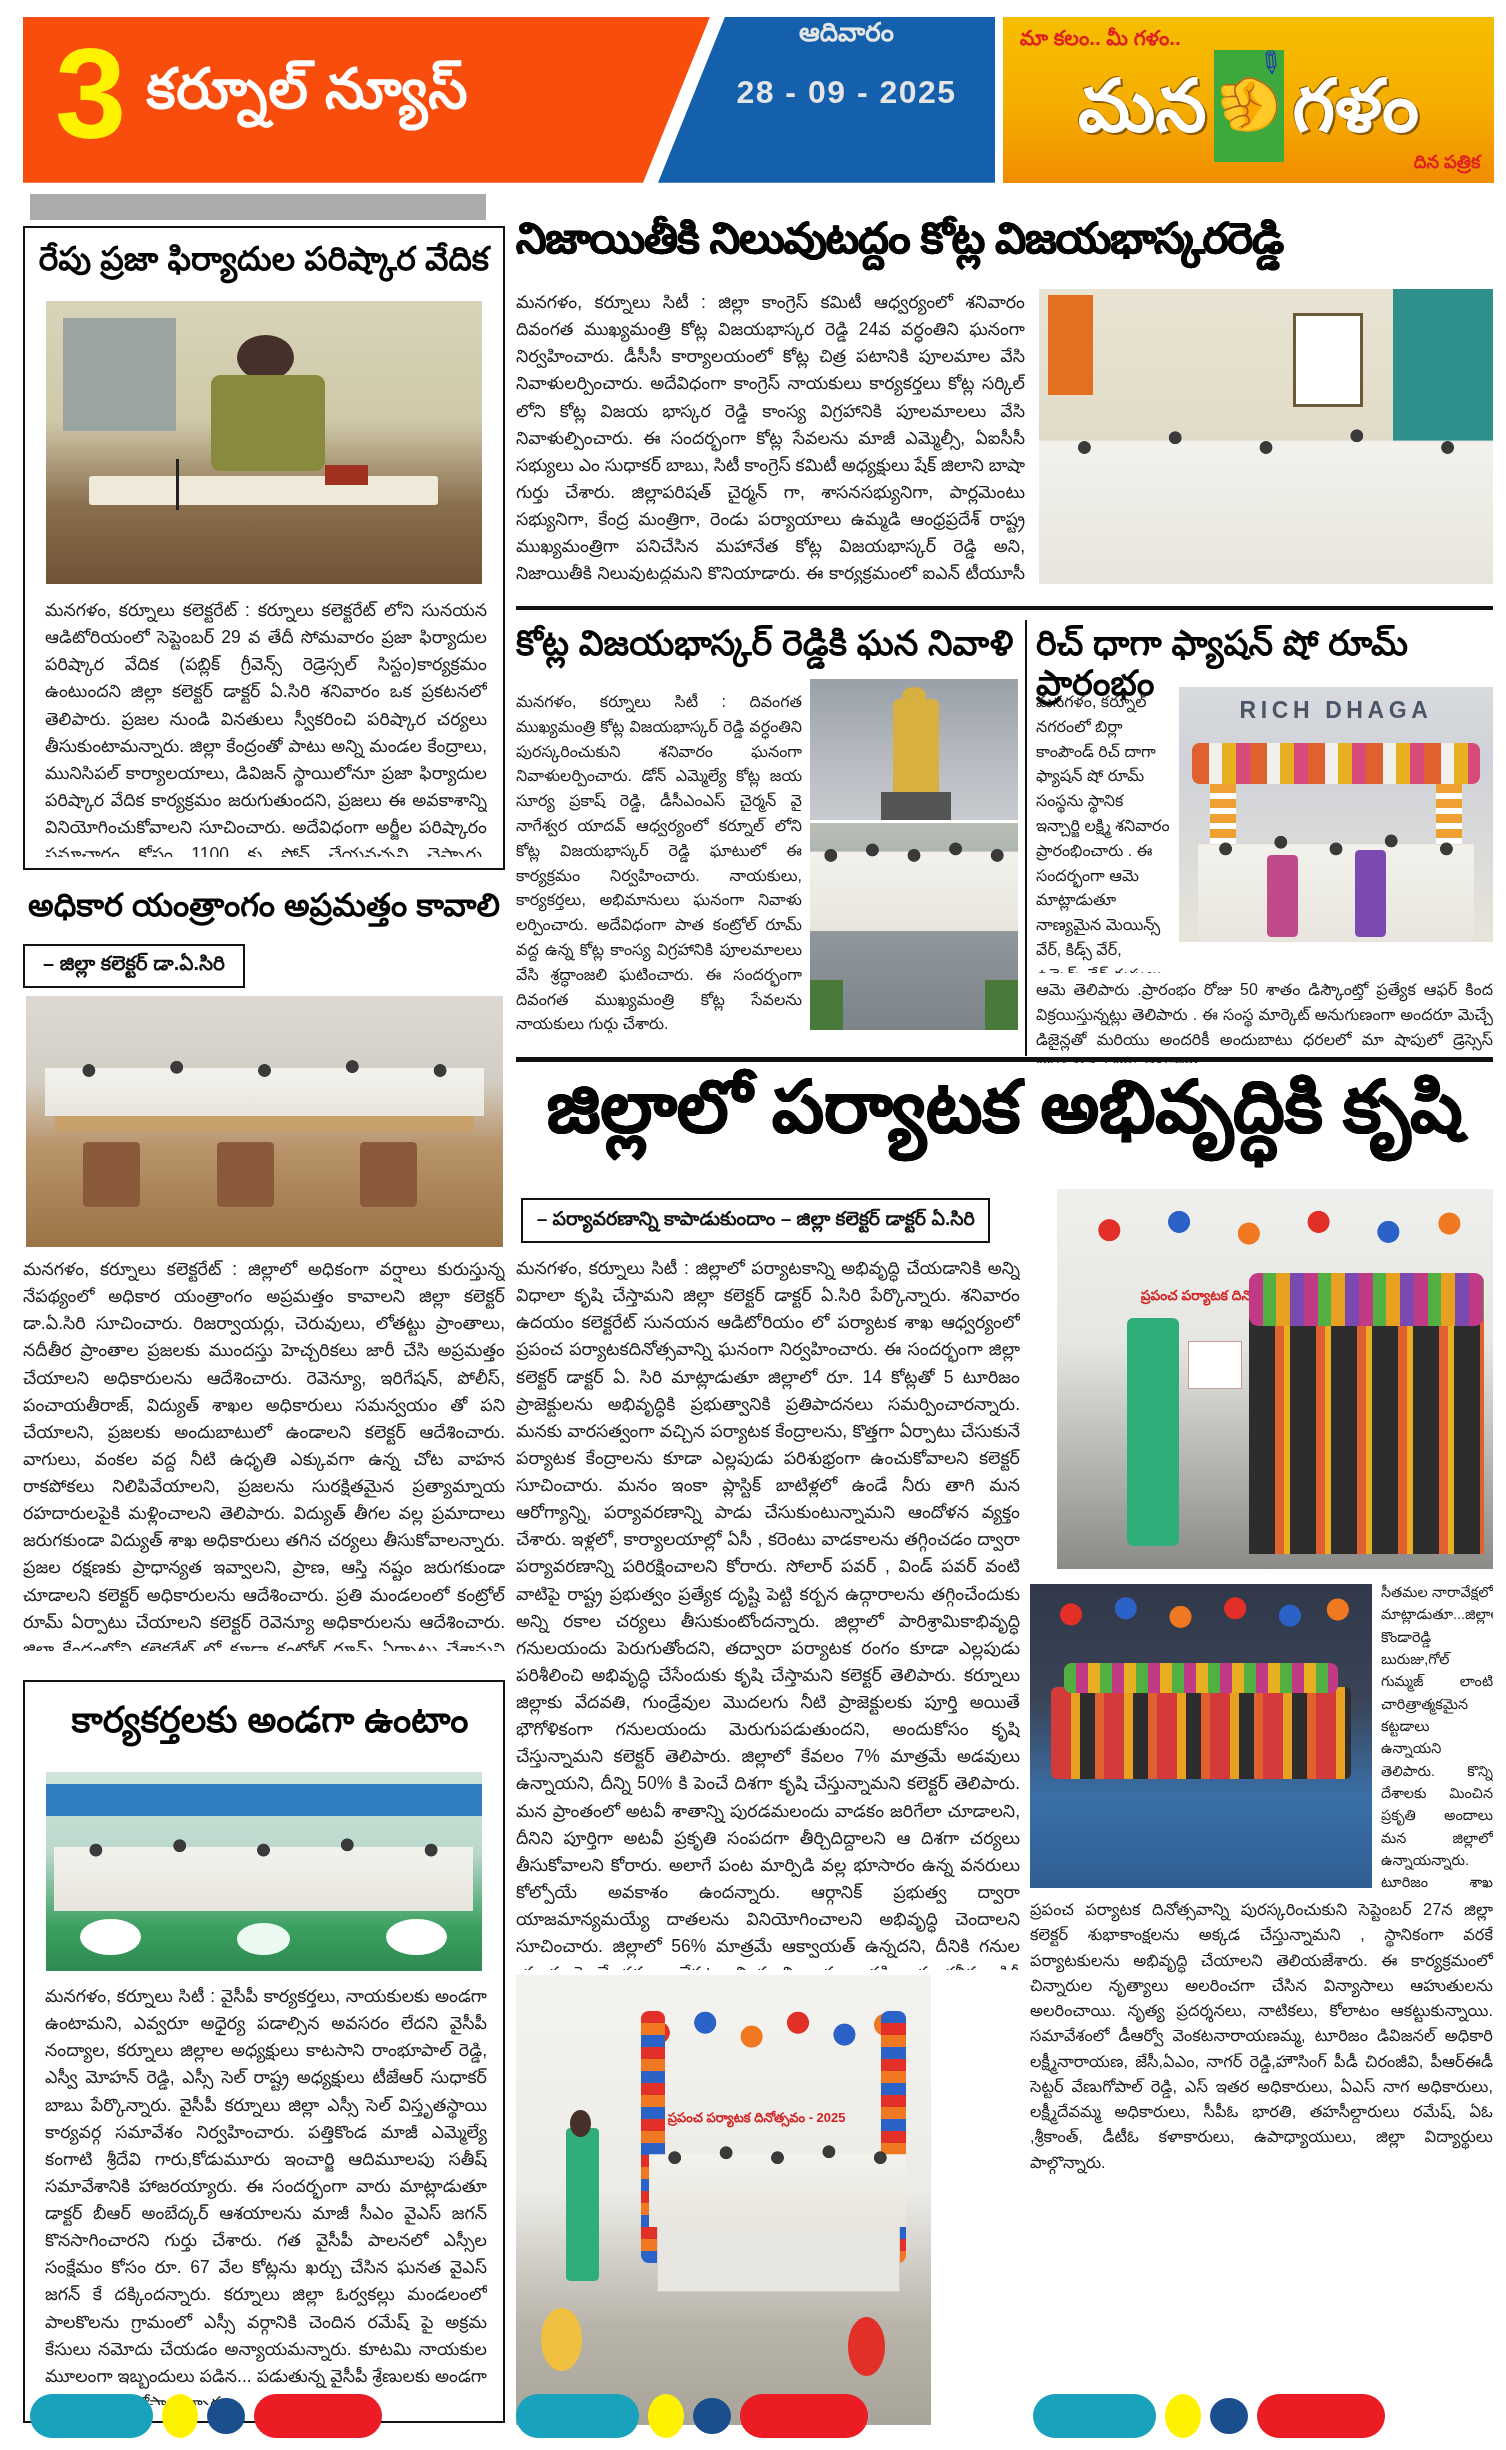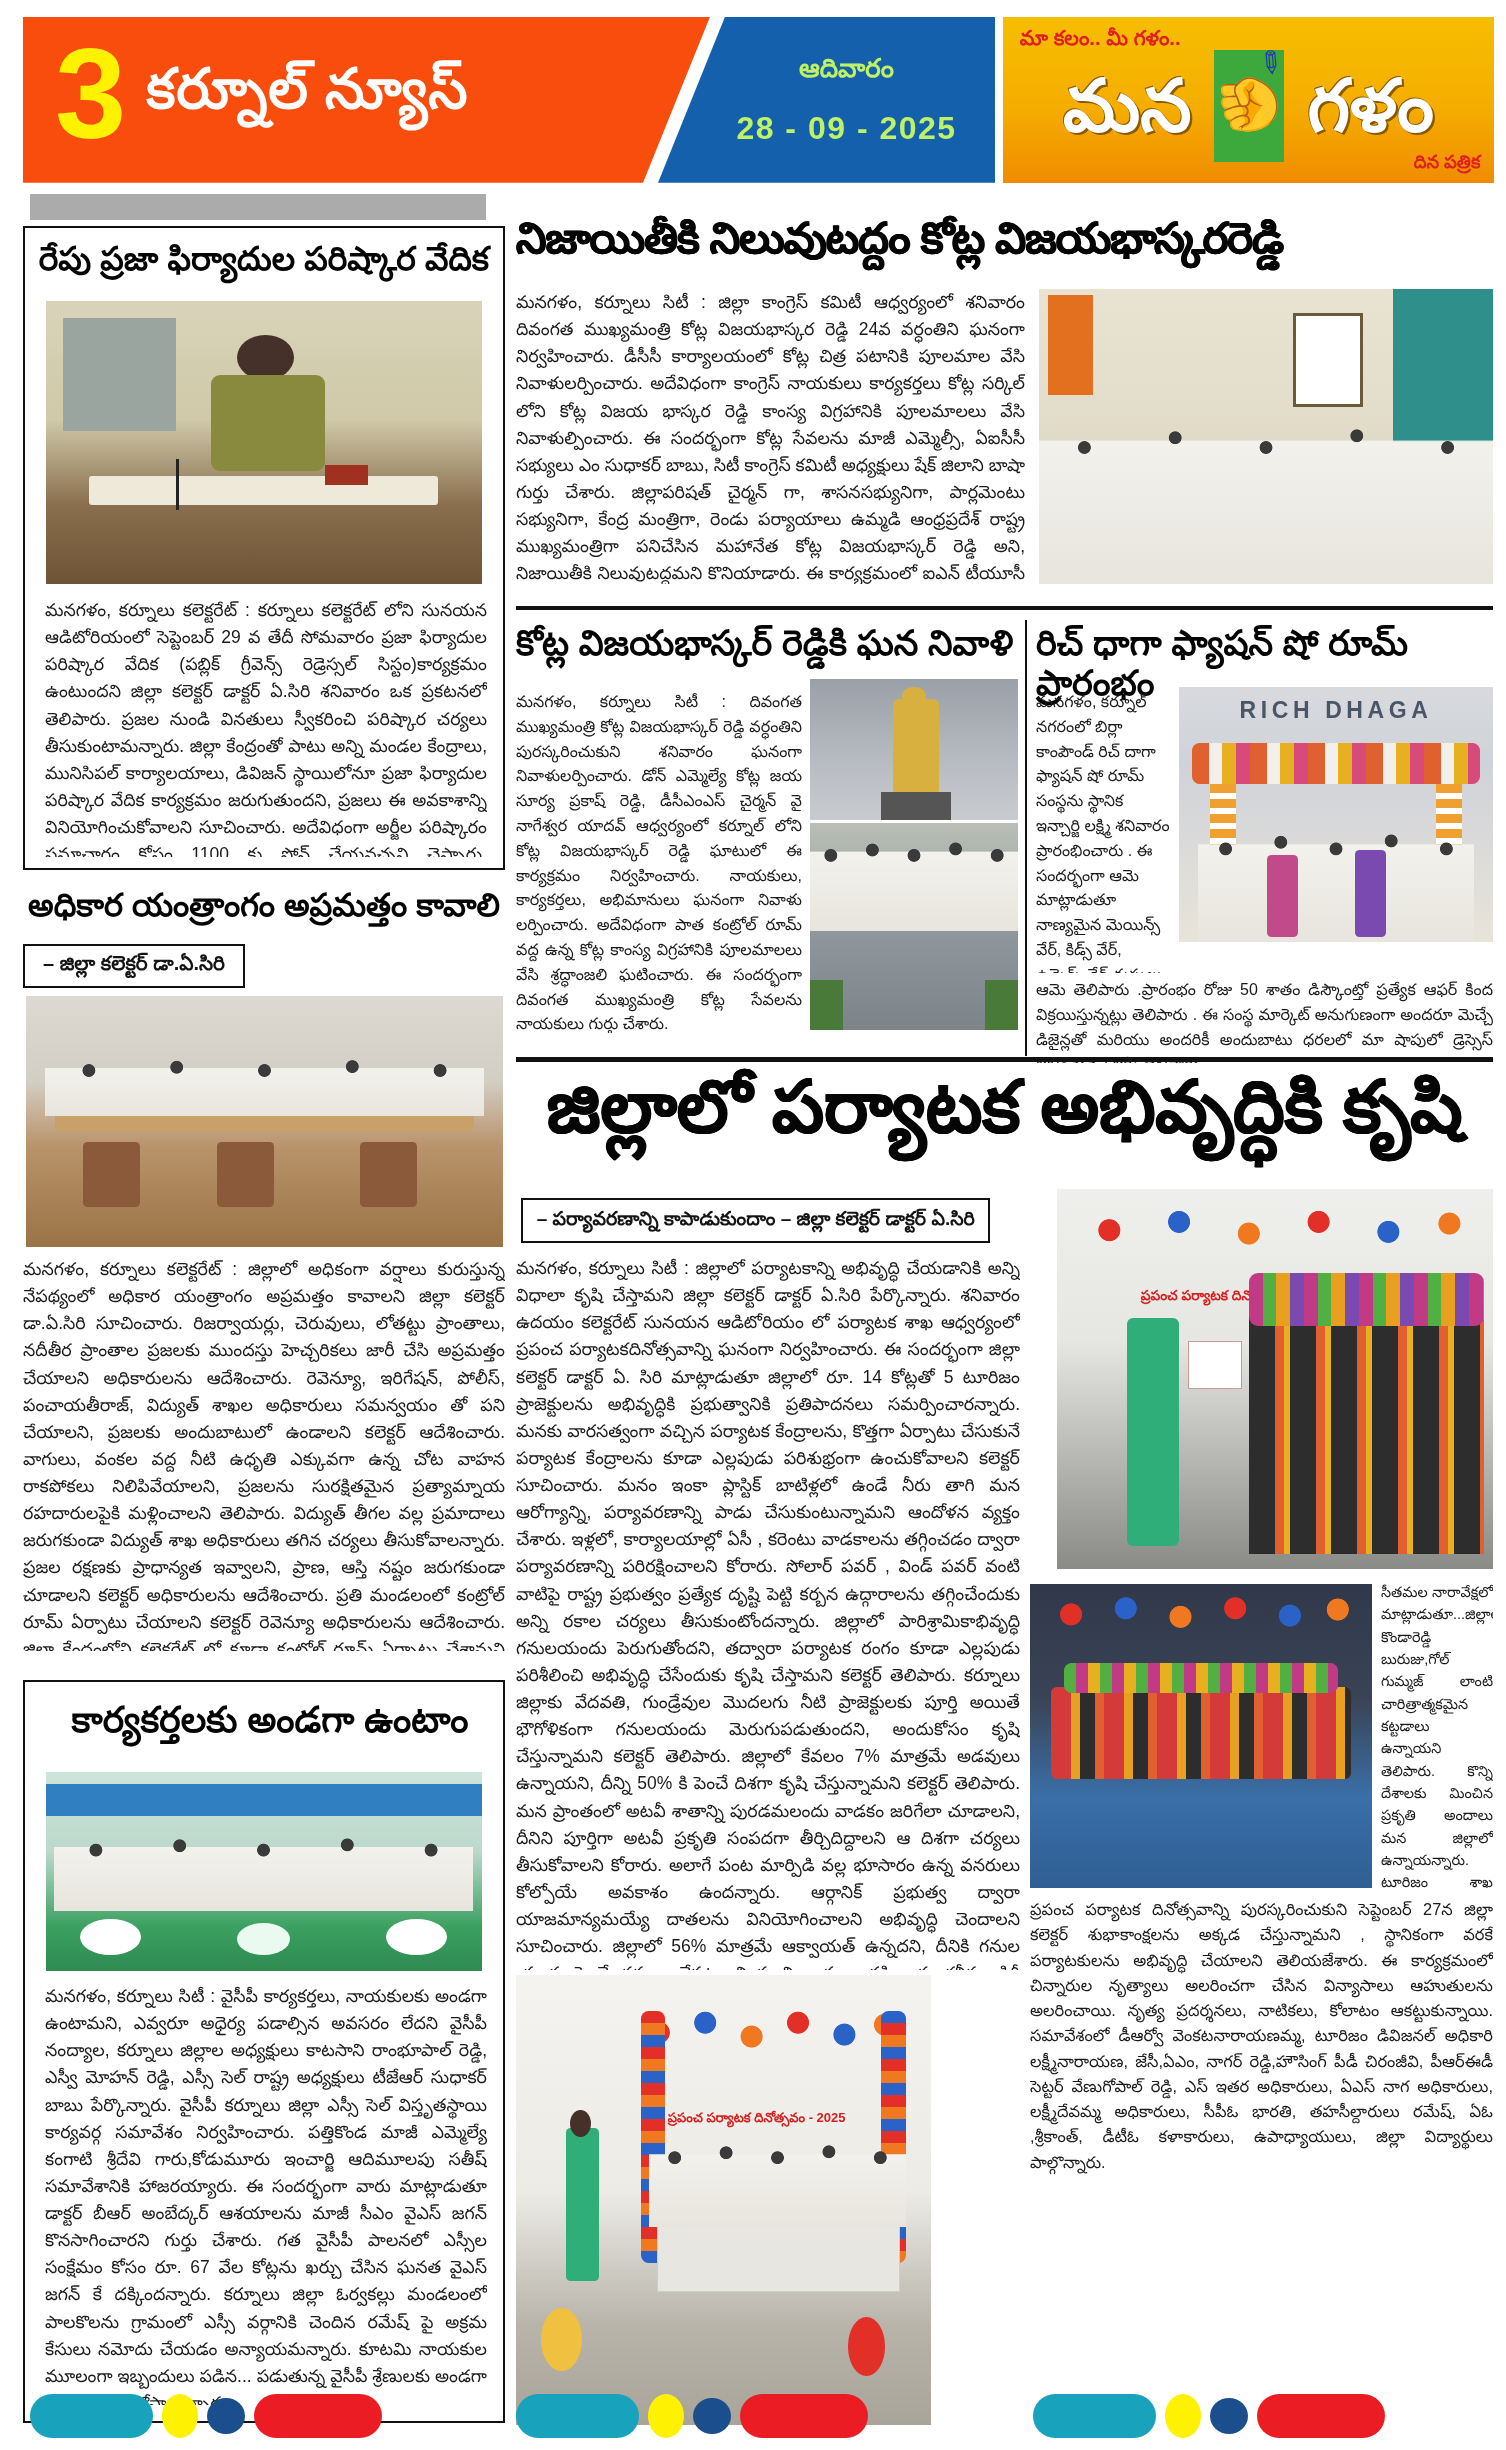--- a/index.html
+++ b/index.html
@@ -6,27 +6,27 @@
   #page{position:relative;width:1507px;height:2450px;background:#ffffff;
         font-family:"Liberation Sans","DejaVu Sans",sans-serif;color:#141414;overflow:hidden;}
   .abs{position:absolute;}
   
   #hdr-orange{left:23px;top:16.7px;width:687px;height:166px;background:#f84d0c;
     clip-path:polygon(0 0,100% 0,calc(100% - 67px) 100%,0 100%);display:flex;align-items:center;}
   #hdr-num{color:#fff200;font-size:128px;font-weight:bold;line-height:1;padding:0 20px 10.6px 32px;}
   #hdr-title{color:#ffffff;font-size:56px;font-weight:bold;letter-spacing:0.8px;padding-bottom:7.6px;}
   #hdr-blue{left:652px;top:16.7px;width:343px;height:166px;background:#1460ac;
     clip-path:polygon(73px 0,100% 0,100% 100%,6px 100%);display:flex;flex-direction:column;
-    align-items:center;justify-content:center;gap:20px;color:#bef264;padding-left:46px;box-sizing:border-box;}
+    align-items:center;justify-content:flex-start;gap:20px;color:#e5e5e5;padding-left:46px;box-sizing:border-box;}
   #hdr-day{font-size:26px;font-weight:bold;}
   #hdr-date{font-size:32px;font-weight:bold;letter-spacing:1.5px;}
   #hdr-logo{left:1003px;top:16.7px;width:491px;height:166px;
     background:linear-gradient(180deg,#f6be00 0%,#f5ad00 55%,#f08c00 100%);overflow:hidden;}
   #logo-tag{position:absolute;left:16.7px;top:9px;color:#e02020;font-size:20.5px;font-weight:bold;}
-  #logo-row{position:absolute;left:0;top:33px;width:100%;display:flex;align-items:center;justify-content:center;gap:23px;}
+  #logo-row{position:absolute;left:0;top:33px;width:100%;display:flex;align-items:center;justify-content:center;gap:8px;}
   .logo-word{color:#ffffff;font-size:73px;font-weight:bold;line-height:1.2;
     text-shadow:2.3px 2.3px 0 #8a5a00,-0.8px -0.8px 0 #8a5a00;}
   #logo-fist{width:70px;height:112px;background:#3da93d;display:flex;align-items:center;justify-content:center;position:relative;}
   #logo-fist .fist{font-size:55px;color:#d52b2b;transform:rotate(-90deg);line-height:1;}
   #logo-fist .pen{position:absolute;font-size:30px;color:#2038b0;top:-4.6px;right:1.5px;transform:rotate(40deg);}
   #logo-sub{position:absolute;right:13.7px;bottom:6px;color:#e02020;font-size:18px;font-weight:bold;margin-left:12px;}
   #gray-strip{left:30px;top:194px;width:456px;height:26px;background:#ababab;}
   
   .boxed{border:2.3px solid #111;box-sizing:border-box;background:#fff;}
   .headline{font-weight:bold;color:#050505;line-height:1.15;}

